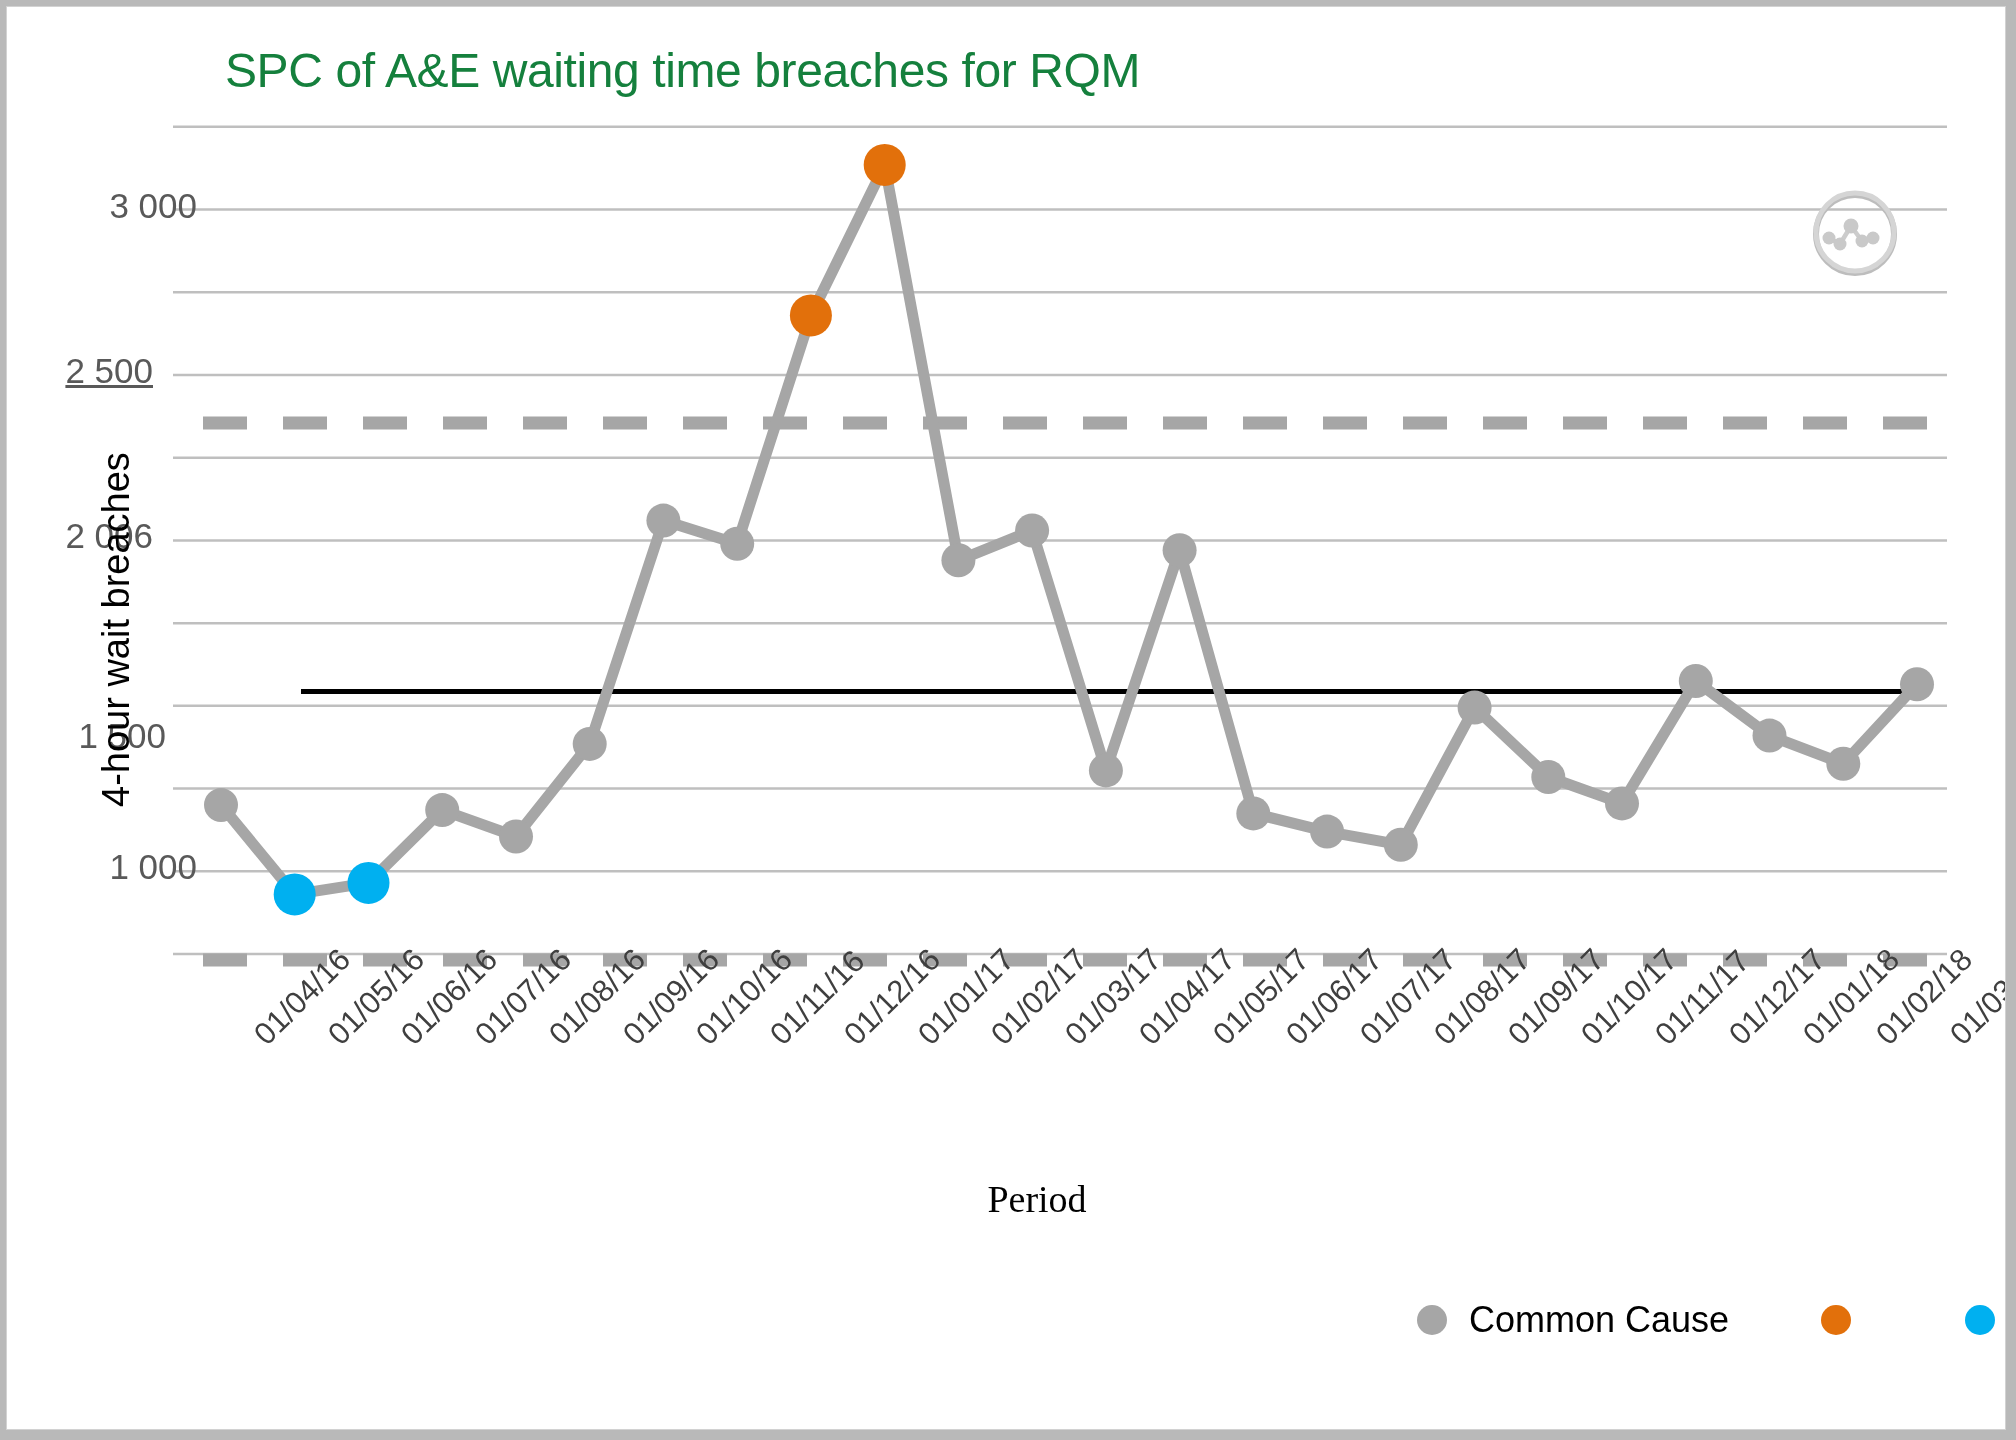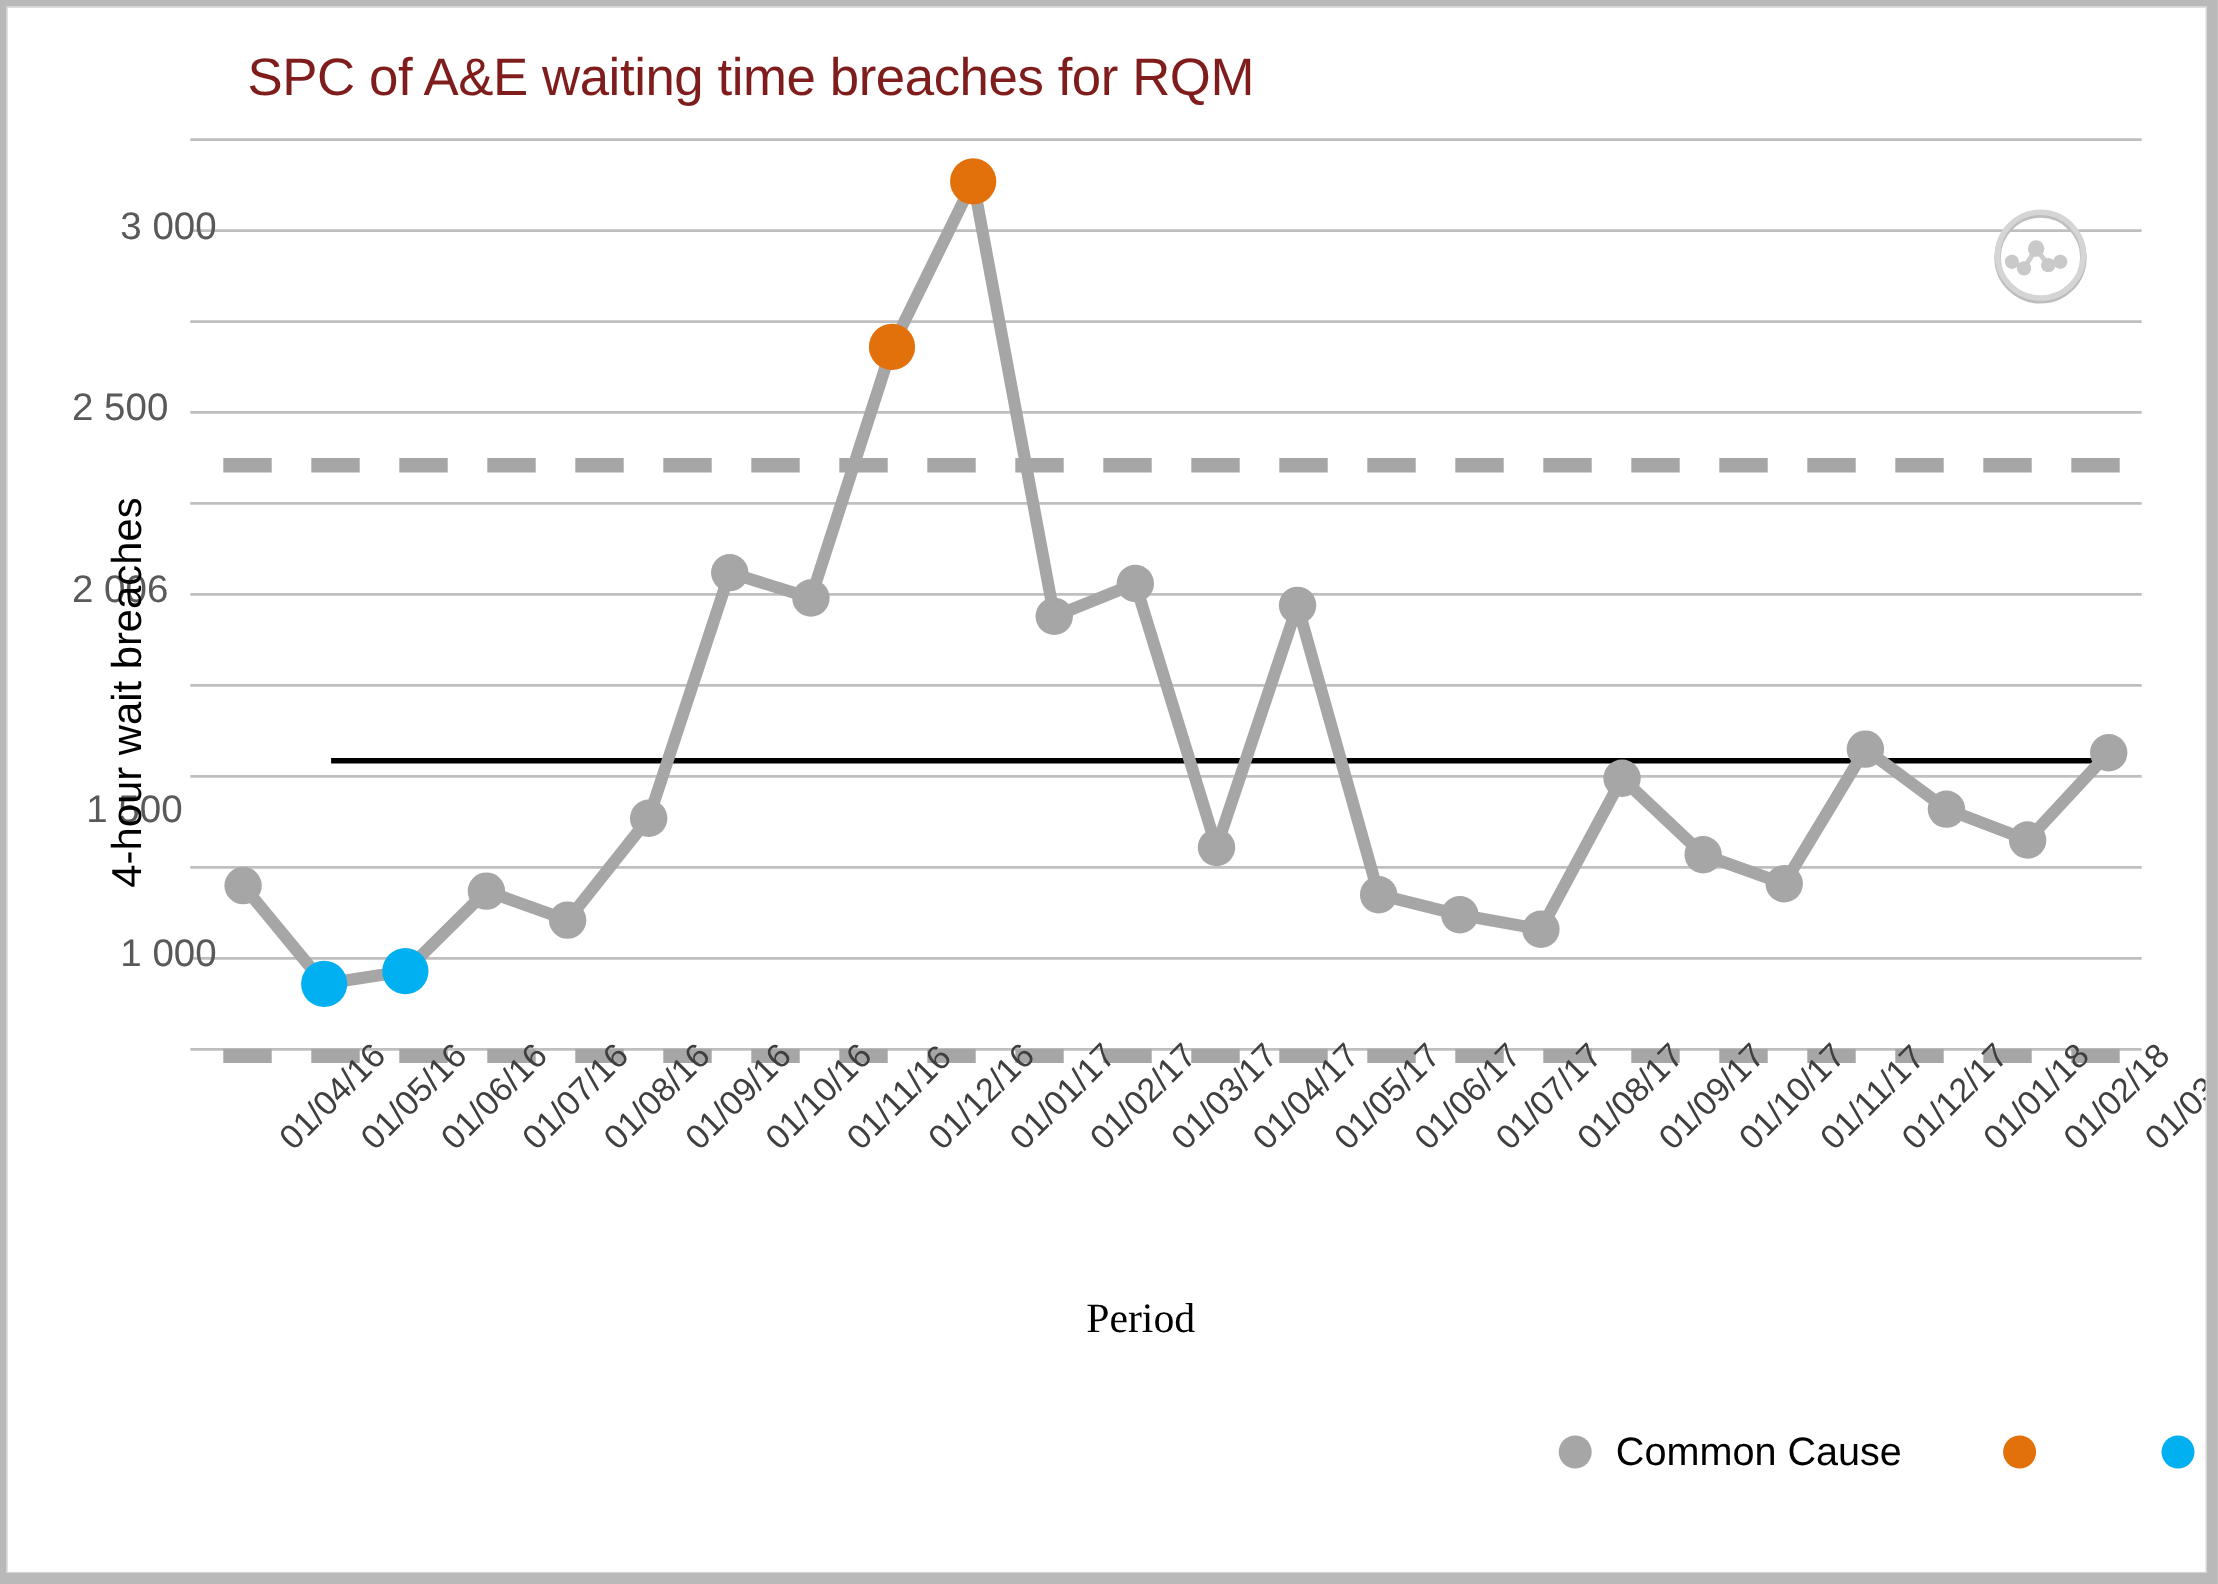--- a/index.html
+++ b/index.html
@@ -23,21 +23,21 @@
     background: #ffffff;
     border: 1px solid #d2d2d2;
     box-sizing: border-box;
     overflow: hidden;
   }
   #chart-title {
     position: absolute;
     left: 218px;
     top: 36px;
     font-size: 48px;
-    color: #7f1d1d;
+    color: #15803d;
     font-family: "Liberation Sans", sans-serif;
     letter-spacing: -0.4px;
     white-space: nowrap;
   }
   #plot-svg {
     position: absolute;
     left: 0;
     top: 0;
   }
   .ytick-label {
@@ -165,21 +165,21 @@
         <circle cx="1762.5" cy="728.6" r="17" fill="#A6A6A6"></circle>
         <circle cx="1836.3" cy="756.7" r="17" fill="#A6A6A6"></circle>
         <circle cx="1910.0" cy="677.3" r="17" fill="#A6A6A6"></circle>
       </g>
   </svg>
 
   <div id="ytick-container">
       <div class="ytick-label" style="top: 840.275px; left: 0px; width: 146px; margin-left: 44px;">1 000</div>
       <div class="ytick-label" style="top: 674.848px; left: 13px; width: 146px; margin-top: 34px;">1 500</div>
       <div class="ytick-label" style="top: 509.42px; left: 0px; width: 146px;">2 006</div>
-      <div class="ytick-label" style="top: 343.993px; left: 0px; width: 146px;">2 500</div>
+      <div class="ytick-label" style="top: 343.993px; left: 0px; width: 146px; text-decoration: underline;">2 500</div>
       <div class="ytick-label" style="top: 178.565px; left: 0px; width: 146px; margin-left: 44px;">3 000</div>
     </div>
   <div id="xtick-container">
       <div class="xtick-label" style="left: 240px; top: 1020px; width: 0px; overflow: visible;">01/04/16</div>
       <div class="xtick-label" style="left: 313.739px; top: 1020px; width: 0px; overflow: visible;">01/05/16</div>
       <div class="xtick-label" style="left: 387.478px; top: 1020px; width: 0px; overflow: visible;">01/06/16</div>
       <div class="xtick-label" style="left: 461.217px; top: 1020px; width: 0px; overflow: visible;">01/07/16</div>
       <div class="xtick-label" style="left: 534.957px; top: 1020px; width: 0px; overflow: visible;">01/08/16</div>
       <div class="xtick-label" style="left: 608.696px; top: 1020px; width: 0px; overflow: visible;">01/09/16</div>
       <div class="xtick-label" style="left: 682.435px; top: 1020px; width: 0px; overflow: visible;">01/10/16</div>

